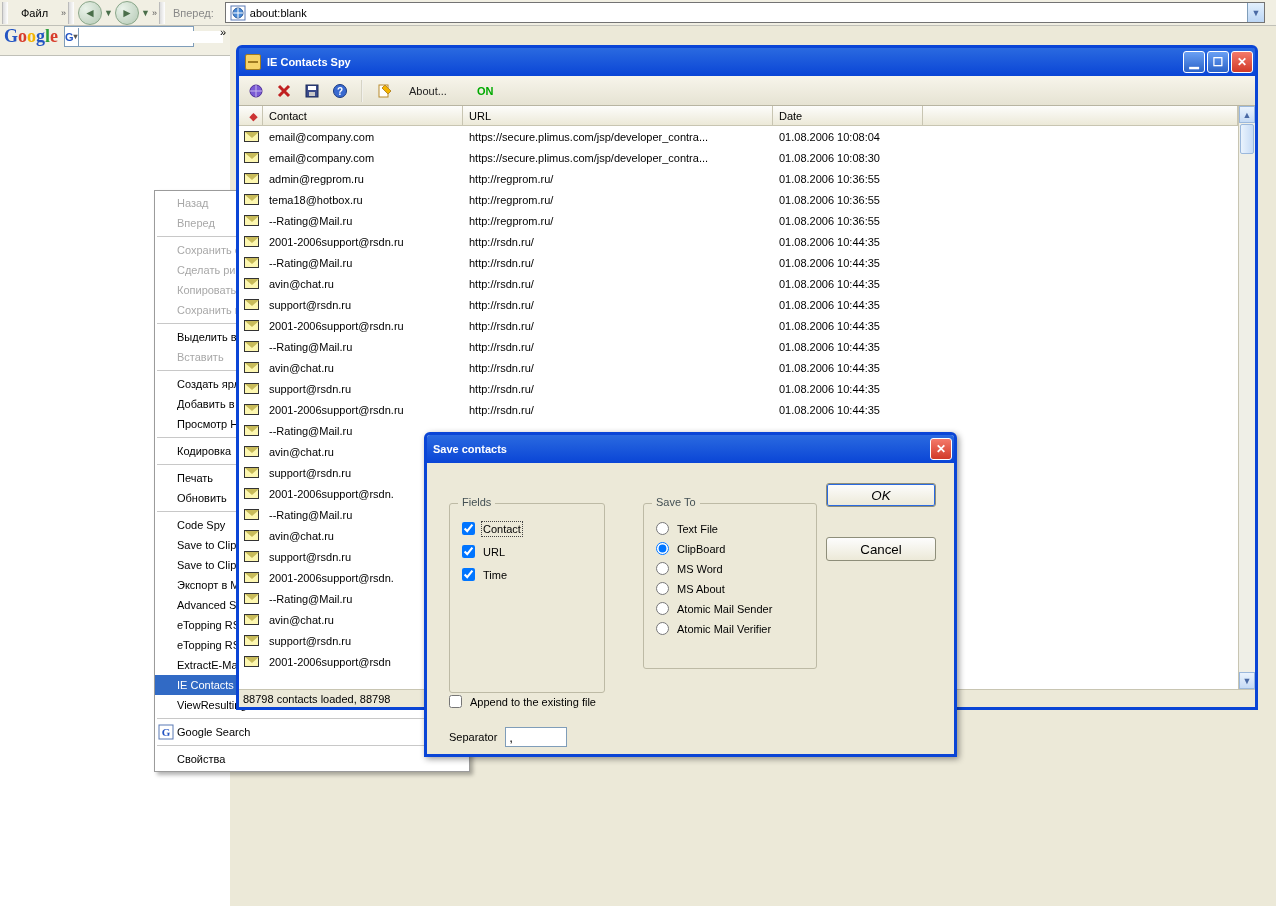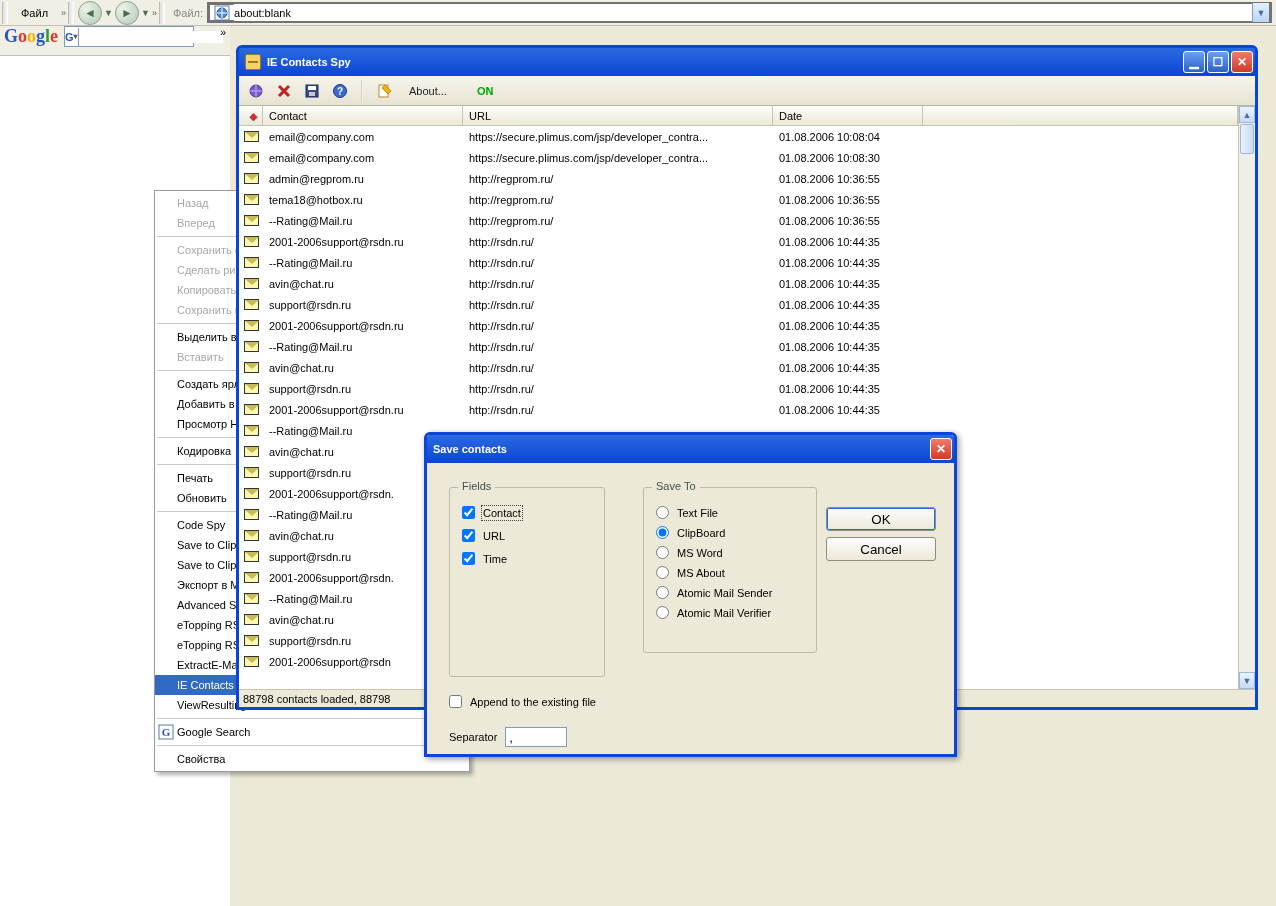--- a/index.html
+++ b/index.html
@@ -4,21 +4,21 @@
 <style>
   *{box-sizing:border-box;margin:0;padding:0;}
   body{font-family:Tahoma,Verdana,sans-serif;font-size:11px;background:#ece9d8;color:#000;width:1276px;height:906px;overflow:hidden;position:relative;}
   
   .ie-top{position:absolute;left:0;top:0;right:0;height:26px;background:#f1efe3;border-bottom:1px solid #c0c0b8;display:flex;align-items:center;}
   .ie-top .sep{width:6px;height:22px;background:linear-gradient(to right,#ddd,#fff);border-left:1px solid #bbb;margin:0 2px;}
   .ie-top .file{padding:3px 10px;border:1px solid transparent;}
   .ie-top .chev{font-size:9px;color:#555;margin-left:2px;}
   .navbtn{width:24px;height:24px;border-radius:50%;background:radial-gradient(circle at 30% 30%,#eaf3ea,#b5c9b5);border:1px solid #8aa78a;margin:0 2px;display:flex;align-items:center;justify-content:center;color:#4a6e4a;font-size:12px;}
   .ie-top .addr-lbl{margin-left:6px;color:#888;}
-  .addr-input-wrap{flex:1;margin:0 4px;height:21px;border:3px solid #737373;background:#fff;display:flex;align-items:center;position:relative;}
+  .addr-input-wrap{flex:1;margin:0 11px;height:21px;border:1px solid #737373;background:#fff;display:flex;align-items:center;position:relative;}
   .addr-input-wrap .ico{width:16px;height:16px;margin:0 4px;display:inline-block;}
   .addr-input{flex:1;border:none;outline:none;font:inherit;height:17px;}
   .addr-drop{width:17px;height:19px;border-left:1px solid #7f9db9;background:linear-gradient(#e3f0fd,#bcd6f5);display:flex;align-items:center;justify-content:center;color:#4a6aa5;font-size:9px;}
   
   .goog-bar{position:absolute;left:0;top:26px;width:230px;height:30px;background:#f1efe3;border-bottom:1px solid #c0c0b8;display:flex;padding-left:4px;}
   .goog-logo{font-family:"Times New Roman",serif;font-size:18px;font-weight:bold;}
   .goog-logo span:nth-child(1){color:#2455c3;}
   .goog-logo span:nth-child(2){color:#d83c2b;}
   .goog-logo span:nth-child(3){color:#f4b400;}
   .goog-logo span:nth-child(4){color:#2455c3;}
@@ -65,29 +65,29 @@
   .row .c0{padding:0;display:flex;justify-content:center;}
   .env{width:15px;height:11px;border:1px solid #333;background:#fdf7b0;position:relative;}
   .env::before{content:'';position:absolute;left:0;top:0;width:0;height:0;border-left:7px solid transparent;border-right:7px solid transparent;border-top:6px solid #c8bb5a;}
   .vscroll{width:17px;background:#efefe7;border-left:1px solid #c8c5b2;position:relative;}
   .sbtn{height:17px;background:linear-gradient(#eaf3fd,#c6dbf5);border:1px solid #9bb8dc;display:flex;align-items:center;justify-content:center;color:#4a6aa5;font-size:9px;}
   .sthumb{position:absolute;left:1px;right:1px;top:18px;height:30px;background:linear-gradient(to right,#eaf3fd,#c6dbf5);border:1px solid #9bb8dc;border-radius:2px;}
   .status{position:absolute;left:0;right:0;bottom:0;height:18px;background:#ece9d8;border-top:1px solid #c8c5b2;padding-left:4px;line-height:18px;}
   
   .dlg{position:absolute;left:424px;top:432px;width:533px;height:325px;border:3px solid #0a45d6;border-radius:6px 6px 0 0;background:#ece9d8;box-shadow:2px 2px 6px rgba(0,0,0,.4);}
   .dlg .titlebar{height:28px;}
-  .groupbox{position:absolute;border:1px solid #bdbaa5;border-radius:3px;padding:0;}
+  .groupbox{position:absolute;border:1px solid #bdbaa5;border-radius:3px;padding:0;margin-top:16px;}
   .gb-fields{left:22px;top:52px;width:156px;height:190px;}
   .gb-save{left:216px;top:52px;width:174px;height:166px;}
   .gb-title{position:absolute;top:-8px;left:8px;background:#ece9d8;padding:0 4px;color:#435054;}
   .optrow{display:flex;align-items:center;margin:10px 12px;}
   .optrow input{margin-right:8px;}
   .dlg-btn{position:absolute;width:110px;height:24px;background:linear-gradient(#fdfdfd,#ece9d8);border:1px solid #8e8e7a;border-radius:3px;display:flex;align-items:center;justify-content:center;}
   .dlg-btn:focus, .dlg-btn.def{box-shadow:0 0 0 1px #2a6ae0 inset;}
-  .btn-ok{right:18px;top:72px;}
+  .btn-ok{right:18px;top:48px;font-style:italic;}
   .btn-cancel{right:18px;top:102px;}
   .append{position:absolute;left:22px;top:260px;display:flex;align-items:center;}
   .seprow{position:absolute;left:22px;top:292px;display:flex;align-items:center;}
   .seprow input[type=text]{width:62px;height:20px;border:1px solid #7f9db9;padding-left:3px;margin-left:8px;}
   label.dotted{outline:1px dotted #444;outline-offset:1px;}
   .gb-fields .optrow:first-of-type{margin-top:18px;}
   .gb-save .optrow:first-of-type{margin-top:18px;}
   .gb-save .optrow{margin:7px 12px;}
   
   svg{display:block;}
@@ -99,21 +99,21 @@
   <div class="sep"></div>
   <div class="file">Файл</div>
   <span class="chev">»</span>
   <div class="sep"></div>
   <div class="navbtn">◄</div>
   <span style="color:#4a6e4a;font-size:9px;">▼</span>
   <div class="navbtn">►</div>
   <span style="color:#4a6e4a;font-size:9px;">▼</span>
   <span class="chev">»</span>
   <div class="sep"></div>
-  <span class="addr-lbl">Файл:</span>
+  <span class="addr-lbl">Вперед:</span>
   <div class="addr-input-wrap">
     <span class="ico">
       <svg width="16" height="16">
           <rect x="1" y="1" width="14" height="14" fill="#fff" stroke="#5a7ab5"></rect>
           <circle cx="8" cy="8" r="5" fill="#4a8ad6" stroke="#2a5a9a"></circle>
           <path d="M3 8 h10 M8 3 v10" stroke="#fff" stroke-width="1"></path>
         </svg>
     </span>
     <input class="addr-input" value="about:blank" style="">
     <div class="addr-drop">▼</div>

